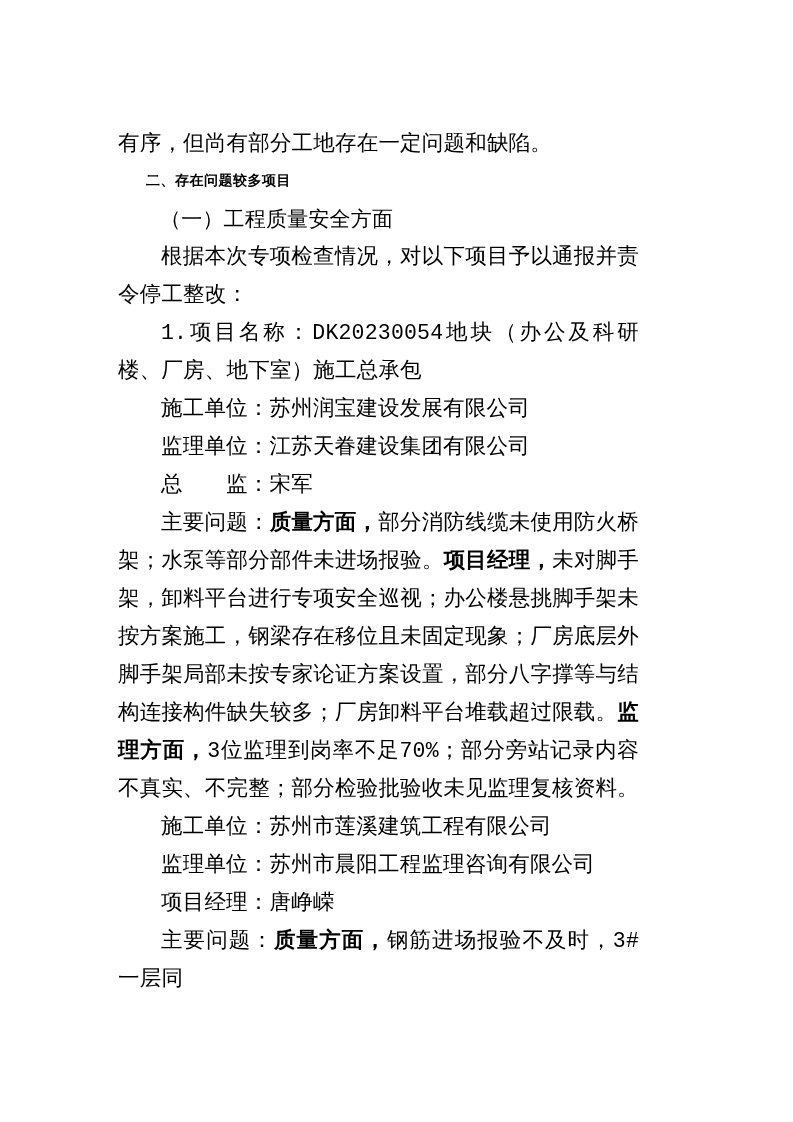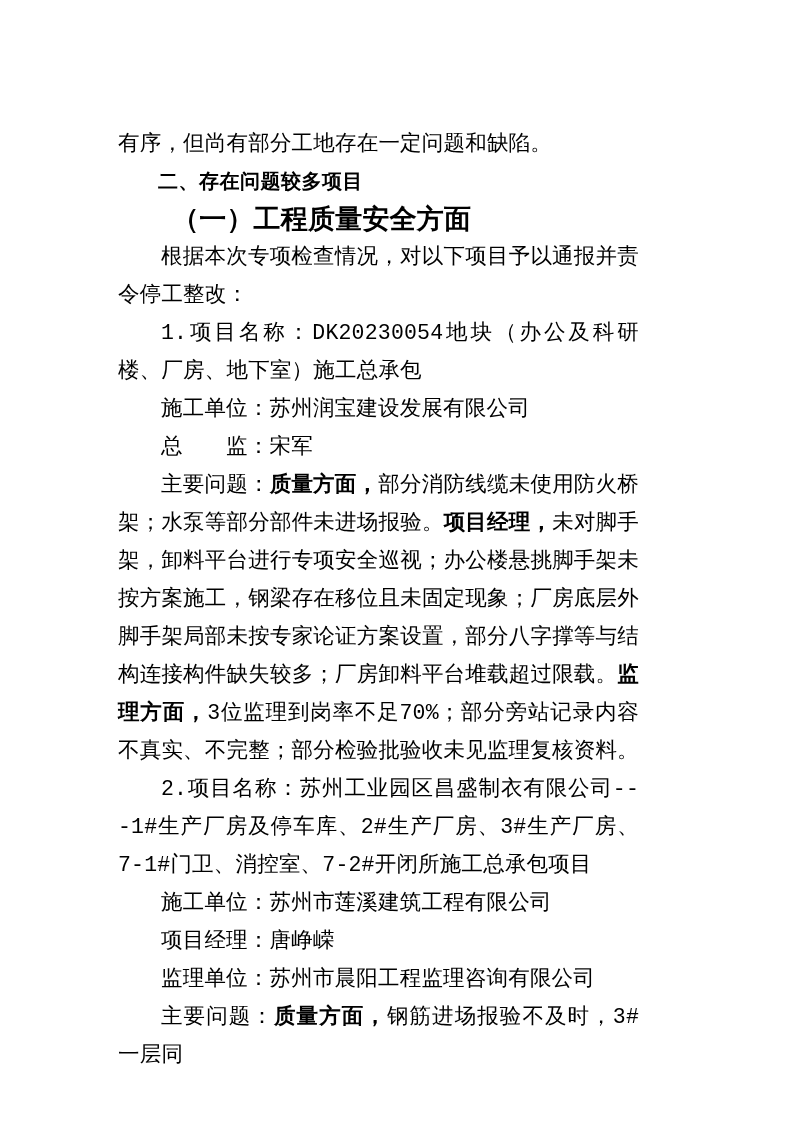--- a/index.html
+++ b/index.html
@@ -34,27 +34,26 @@
     padding: 0;
   }
   .indent2 {
     text-indent: 2em;
     font-family: Liberation Mono, monospace;
   }
   .heading {
     font-family: Liberation Serif, serif;
     font-weight: bold;
     text-indent: 2em;
-    font-size: 20px;
+    font-size: 14px;
     letter-spacing: 0.5px;
   }
   .subheading {
     text-indent: 2em;
-    font-size: 27px;
-    font-weight: bold;
+    font-size: 21px;
   }
   .b {
     font-weight: bold;
   }
   .nowrap-label {
     white-space: pre;
   }
 </style>
 </head>
 <body>
@@ -66,26 +65,26 @@
 
     <p class="heading">二、存在问题较多项目</p>
 
     <p class="subheading">（一）工程质量安全方面</p>
 
     <p class="indent2">根据本次专项检查情况，对以下项目予以通报并责令停工整改：</p>
 
     <p class="indent2"><span>1.项目名称：</span><span>DK20230054地块（办公及科研楼、厂房、地下室）施工总承包</span></p>
 
     <p class="indent2"><span>施工单位：</span><span>苏州润宝建设发展有限公司</span></p>
+    <p class="indent2"><span>监理单位：</span><span>江苏天眷建设集团有限公司</span></p>
     <p class="indent2"><span class="nowrap-label">总　　监：</span><span>宋军</span></p>
 
     <p class="indent2"><span>主要问题：</span><span class="b">质量方面，</span><span>部分消防线缆未使用防火桥架；水泵等部分部件未进场报验。</span><span class="b">项目经理，</span><span>未对脚手架，卸料平台进行专项安全巡视；办公楼悬挑脚手架未按方案施工，钢梁存在移位且未固定现象；厂房底层外脚手架局部未按专家论证方案设置，部分八字撑等与结构连接构件缺失较多；厂房卸料平台堆载超过限载。</span><span class="b">监理方面，</span><span>3位监理到岗率不足70%；部分旁站记录内容不真实、不完整；部分检验批验收未见监理复核资料。</span></p>
 
-    <p class="indent2"><span>2.项目名称：</span><span>苏州工业园区昌盛制衣有限公司---1#生产厂房及停车库、2#生产厂房、3#生产厂房、7-1#门卫、消控室、7-2#开闭所施工总承包项目</span></p>
 
     <p class="indent2"><span>施工单位：</span><span>苏州市莲溪建筑工程有限公司</span></p>
+    <p class="indent2"><span>监理单位：</span><span>苏州市晨阳工程监理咨询有限公司</span></p>
     <p class="indent2"><span>项目经理：</span><span>唐峥嵘</span></p>
-    <p class="indent2"><span>监理单位：</span><span>苏州市晨阳工程监理咨询有限公司</span></p>
 
     <p class="indent2"><span>主要问题：</span><span class="b">质量方面，</span><span>钢筋进场报验不及时，3#一层同</span></p>
 
   </div>
 </div>
 
 </body></html>

